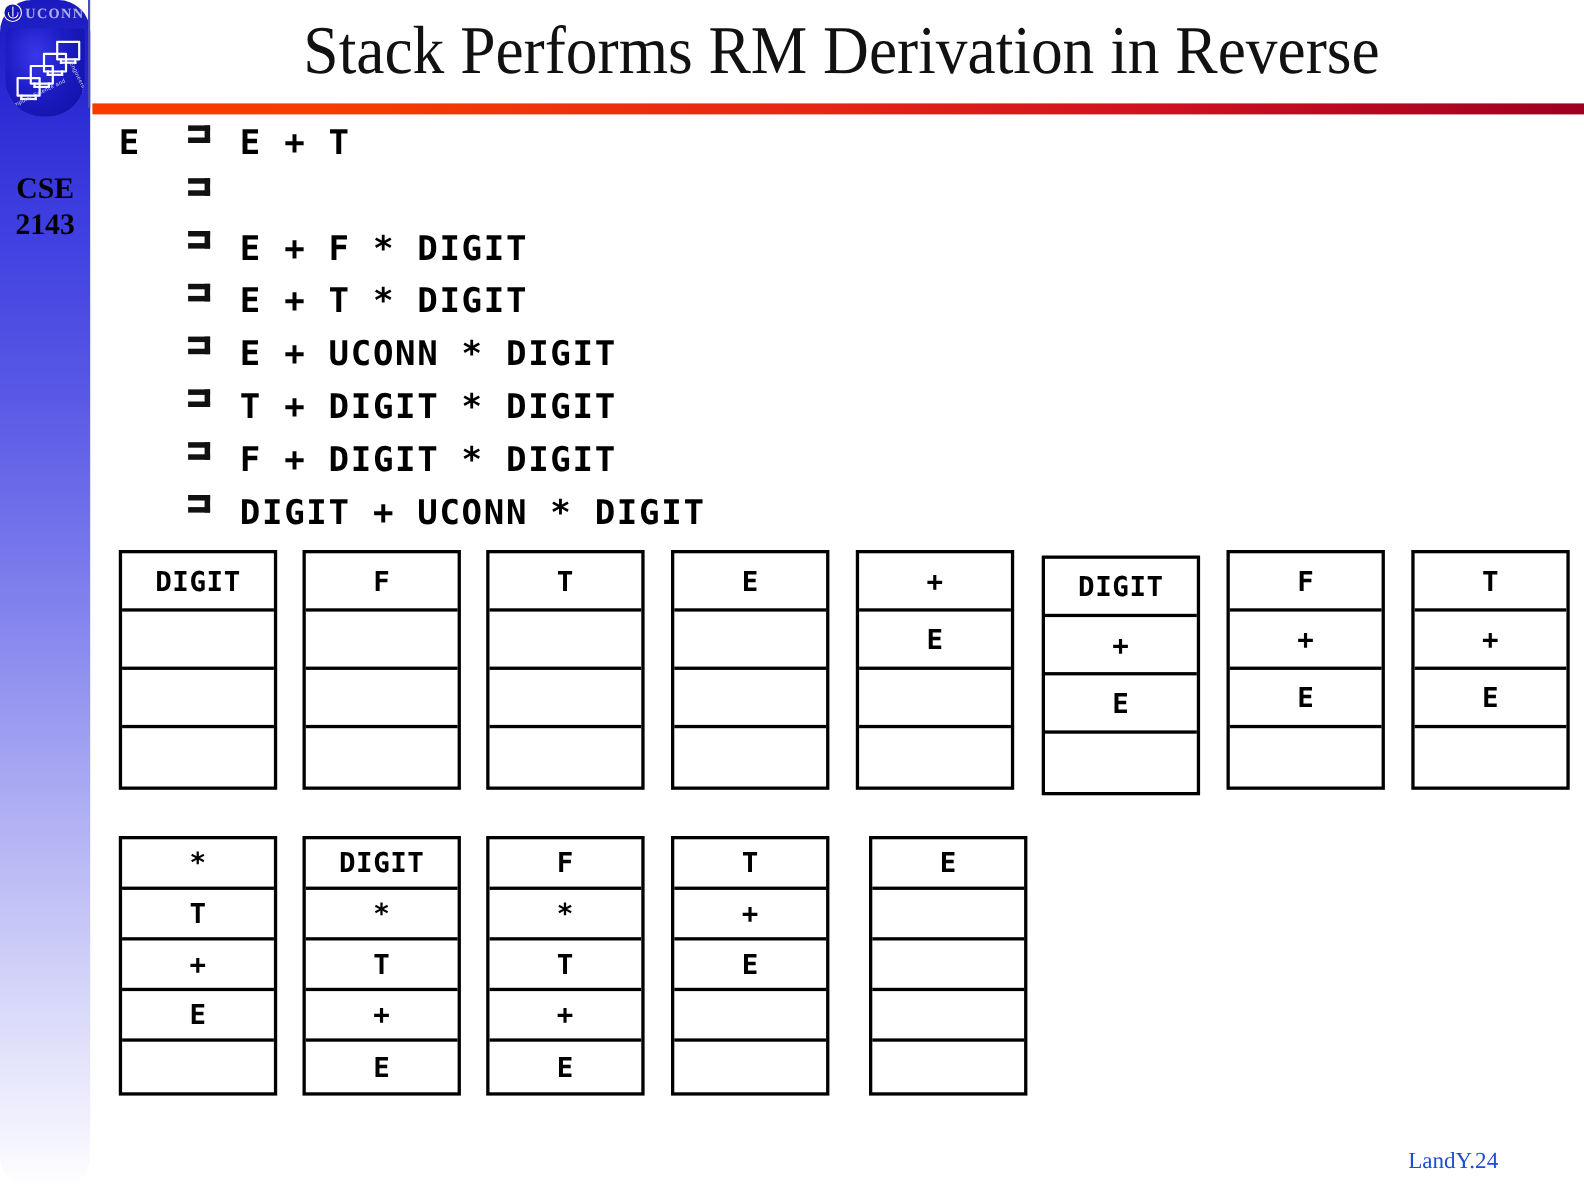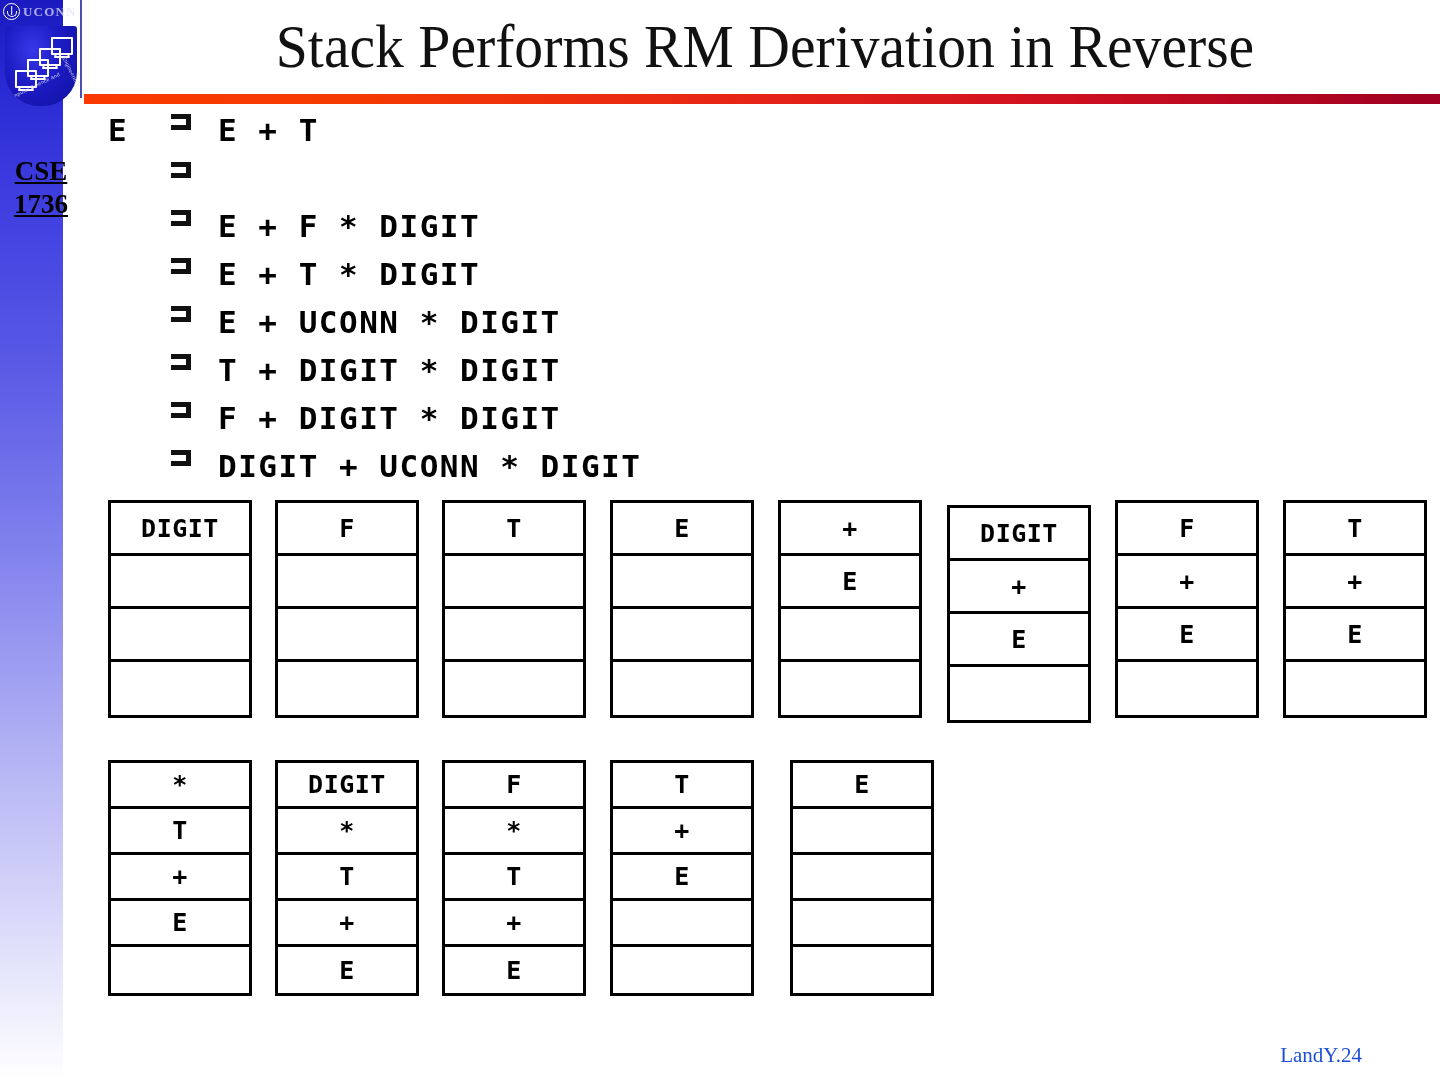--- a/index.html
+++ b/index.html
@@ -12,32 +12,33 @@
     height: 1080px;
     position: relative;
     overflow: hidden;
     font-family: "Liberation Serif", "DejaVu Serif", serif;
   }
 
   
   #sidebar {
     position: absolute;
     left: 0; top: 0;
-    width: 63px;
+    width: 82px;
     height: 1080px;
     background: linear-gradient(to bottom,
         #1a1ac0 0%,
         #2a2ad4 8%,
         #3d3de0 18%,
         #5a5ae6 34%,
         #8484ee 52%,
         #b3b3f4 70%,
         #d9d9fa 85%,
         #f2f2fd 95%,
         #ffffff 100%);
+    border-radius: 29px;
   }
   #sidebar-rule {
     position: absolute;
     left: 80px; top: 0;
     width: 2px; height: 98px;
     background: #4d4db5;
   }
   
   #uconn-strip {
     position: absolute;
@@ -127,21 +128,20 @@
   #cse-label {
     position: absolute;
     left: 0; top: 155px;
     width: 82px;
     text-align: center;
     font-family: "Liberation Serif", "DejaVu Serif", serif;
     font-weight: 700;
     font-size: 27px;
     line-height: 33px;
     color: #000000;
-    text-decoration: underline;
   }
 
   
   #title {
     position: absolute;
     left: 95px; top: 6px;
     width: 1340px;
     text-align: center;
     font-family: "Liberation Serif", "DejaVu Serif", serif;
     font-size: 62px;
@@ -245,21 +245,21 @@
   <div id="cse-shield">
     <span class="mon" id="mon1"></span>
     <span class="mon" id="mon2"></span>
     <span class="mon" id="mon3"></span>
     <span class="mon" id="mon4"></span>
     <span id="shield-arc-l">Computer Science and</span>
     <span id="shield-arc-r">Engineering</span>
   </div>
   <div id="cse-label">
     <div>CSE</div>
-    <div>1736</div>
+    <div>2143</div>
   </div>
 </div>
 <div id="sidebar-rule"></div>
 
 <div id="title">Stack Performs RM Derivation in Reverse</div>
 <div id="title-rule"></div>
 
 <div id="derivation">
     <div class="drow">
       <span class="dlhs">E</span>

